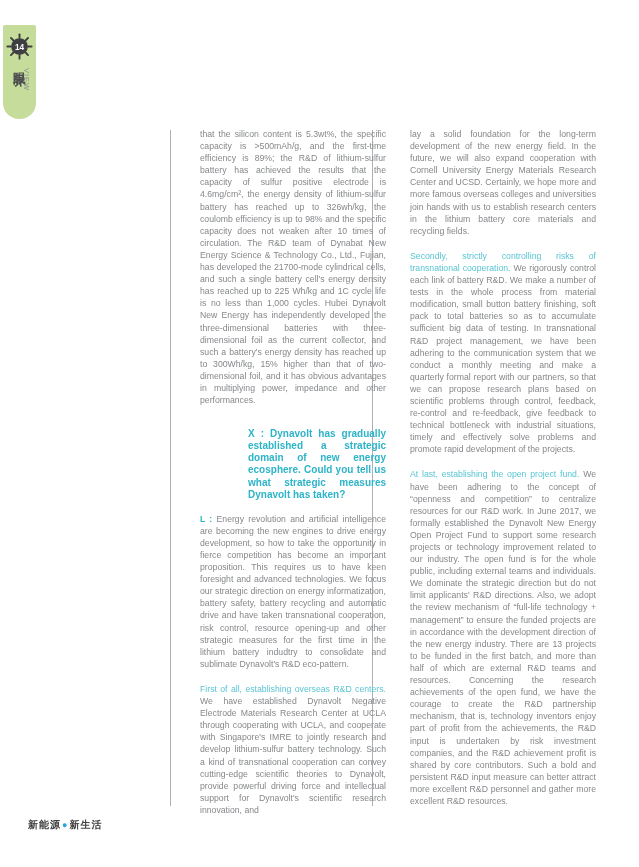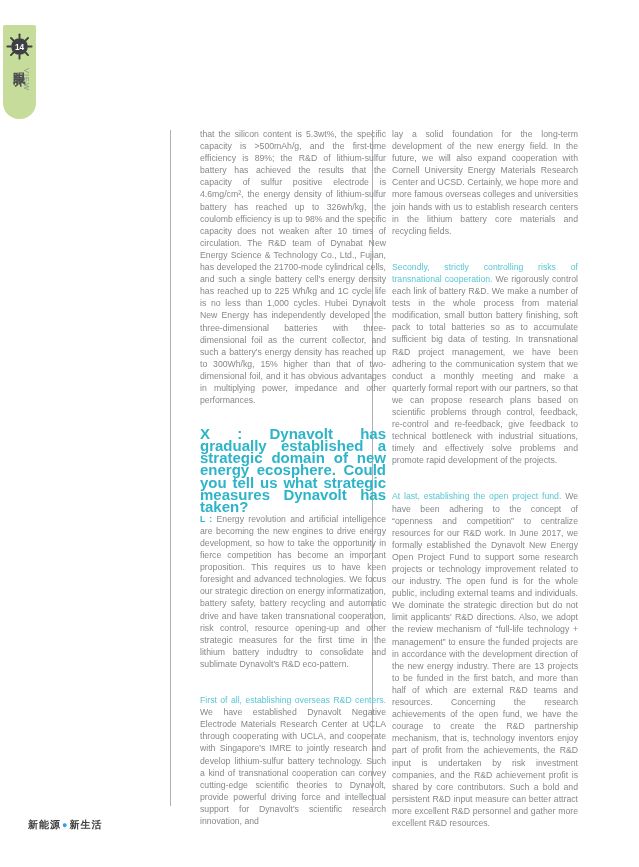--- a/index.html
+++ b/index.html
@@ -43,29 +43,29 @@
   .rule2 { left:372px; }
 
   
   .col {
     position:absolute; top:128px; width:186px;
     font-size:8.7px; line-height:12.1px;
     color:#85878a;
     text-align:justify;
   }
   .col1 { left:200px; }
-  .col2 { left:392px; }
+  .col2 { left:410px; }
 
   .para { margin:0; }
-  .para + .para { margin-top:24px; }
+  .para + .para { margin-top:13px; }
   .para.question {
     margin-top:22px;
-    color:#2db4c8; font-weight:bold; font-size:15px;
+    color:#2db4c8; font-weight:bold; font-size:10px;margin-left:48px;
   }
-  .para.nogap { margin-top:0; }
+  .para.nogap { margin-top:12px; }
   .lead { color:#58c5d3; }
   .lead.bold { color:#2db4c8; font-weight:bold; }
 
   
   .footer-brand {
     position:absolute; left:28px; top:819px;
     font-size:10px; font-weight:bold; color:#414042;
     letter-spacing:1px; line-height:12px;
     display:flex; align-items:flex-end;
   }

